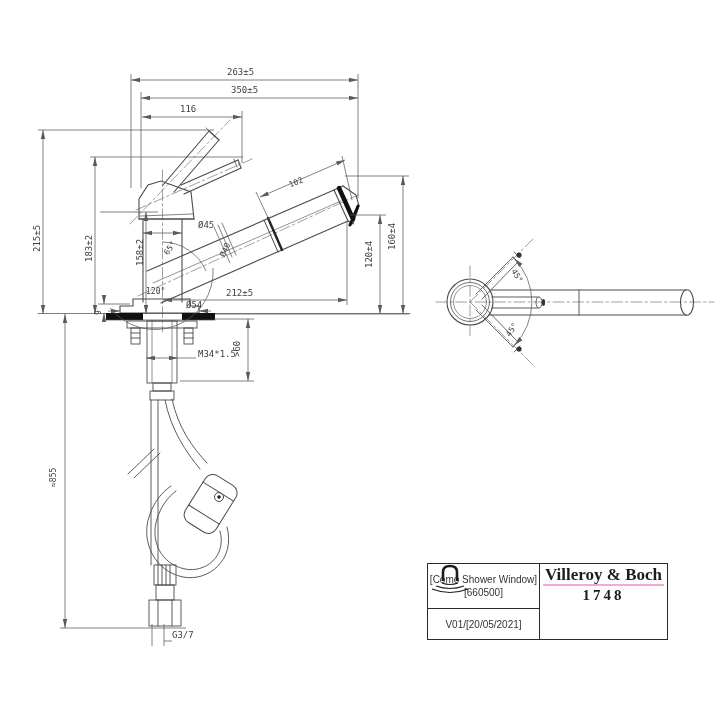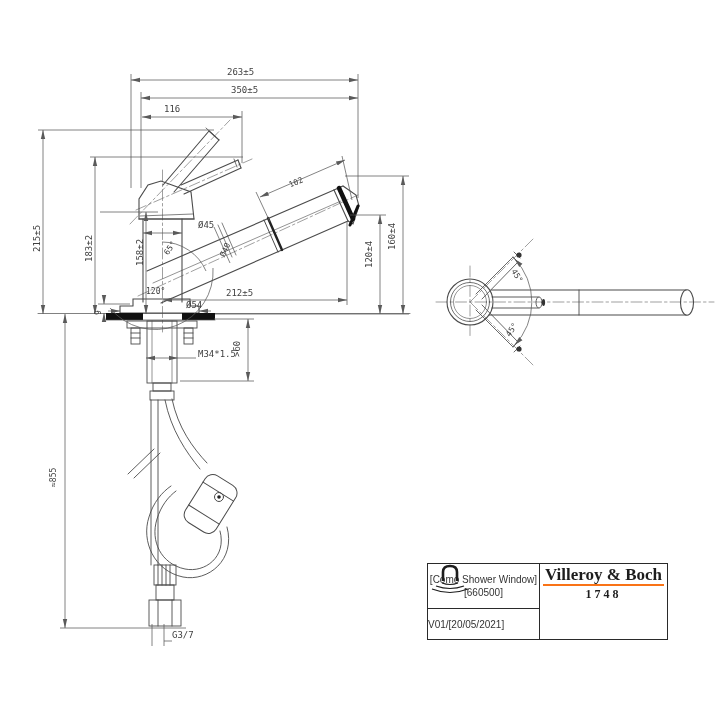--- a/index.html
+++ b/index.html
@@ -9,26 +9,26 @@
   .lbl{position:absolute;font-size:9px;color:#3f3f3f;white-space:nowrap;line-height:1;
        transform-origin:left top;letter-spacing:0px;}
   .sm{font-size:8px;}
   .r90{transform:rotate(-90deg);}
   
   #tblock{position:absolute;left:427px;top:563px;width:241px;height:77px;
           border:1.4px solid #2a2a2a;display:flex;box-sizing:border-box;background:#fff;}
   #tb-left{width:111px;border-right:1.4px solid #2a2a2a;display:flex;flex-direction:column;}
   #tb-left .cellA{height:44px;border-bottom:1.4px solid #2a2a2a;display:flex;flex-direction:column;
                   align-items:center;justify-content:center;gap:2px;}
-  #tb-left .cellB{flex:1;display:flex;align-items:center;justify-content:flex-start;}
+  #tb-left .cellB{flex:1;display:flex;align-items:center;justify-content:center;}
   #tb-left div{font-family:"Liberation Sans",sans-serif;font-size:10px;color:#333;}
   #tb-right{flex:1;display:flex;flex-direction:column;align-items:center;justify-content:flex-start;padding-top:2px;}
   .brand{font-family:"Liberation Serif",serif;font-weight:bold;font-size:17px;color:#1d1d1d;
-         border-bottom:2px solid #f97316;line-height:1.05;padding:0 2px;}
-  .byear{font-family:"Liberation Serif",serif;font-weight:bold;font-size:12px;color:#1d1d1d;
+         border-bottom:2px solid #f9a8d4;line-height:1.05;padding:0 2px;}
+  .byear{font-family:"Liberation Serif",serif;font-weight:bold;font-size:15px;color:#1d1d1d;
          letter-spacing:3px;margin-top:1px;}
 </style>
 </head>
 <body>
 
 <div id="stage">
 
 <svg width="720" height="720" viewBox="0 0 720 720">
   <defs>
     <marker id="ae" markerUnits="userSpaceOnUse" markerWidth="9" markerHeight="10" refX="9" refY="5" orient="auto">
@@ -219,21 +219,21 @@
       <line x1="513" y1="347" x2="518" y2="342"></line>
       <line x1="514" y1="352" x2="520" y2="346"></line>
       <circle cx="519" cy="349" r="2.6" fill="#333" stroke="none"></circle>
     </g>
     <path d="M514.6,258.9 A62,62 0 0 1 514.6,345.1" stroke="#5a5a5a" stroke-width="0.75" marker-start="url(#as)" marker-end="url(#ae)"></path>
   </g>
 </svg>
 
 <div class="lbl" style="left:227px;top:68px;">263±5</div>
 <div class="lbl" style="left:231px;top:86px;">350±5</div>
-<div class="lbl" style="left:164px;top:105px;">116</div>
+<div class="lbl" style="left:180px;top:105px;">116</div>
 <div class="lbl r90" style="left:33px;top:252px;">215±5</div>
 <div class="lbl r90" style="left:85px;top:262px;">183±2</div>
 <div class="lbl r90" style="left:136px;top:266px;">158±2</div>
 <div class="lbl" style="left:150px;top:221px;margin-left:48px;">Ø45</div>
 <div class="lbl sm" style="left:163px;top:252px;transform:rotate(-55deg);">65°</div>
 <div class="lbl sm" style="left:146px;top:288px;">120°</div>
 <div class="lbl sm r90" style="left:95px;top:315px;">9</div>
 <div class="lbl" style="left:186px;top:301px;">Ø54</div>
 <div class="lbl r90" style="left:365px;top:268px;">120±4</div>
 <div class="lbl r90" style="left:388px;top:250px;">160±4</div>

